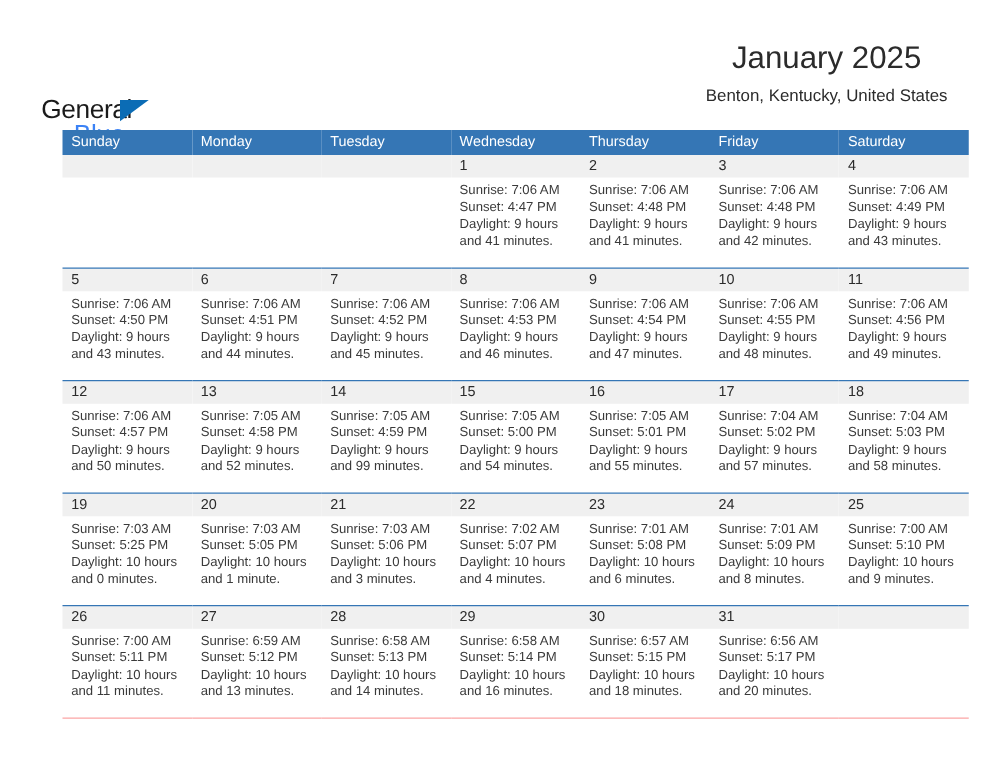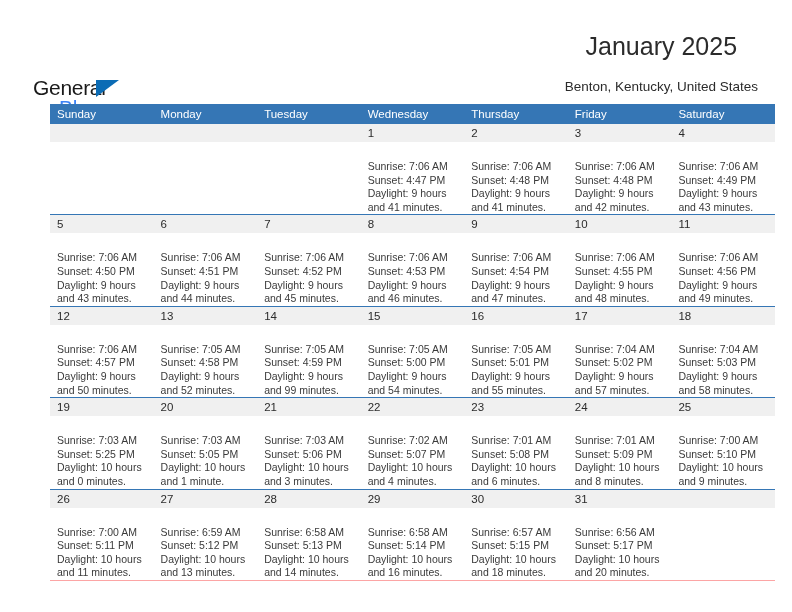--- a/index.html
+++ b/index.html
@@ -61,21 +61,21 @@
   .cal-title {
     font-size: 25px;
     color: #2b2b2b;
     line-height: 32px;
     white-space: nowrap;
   }
   .cal-subtitle {
     font-size: 13.5px;
     color: #2b2b2b;
     line-height: 20px;
-    margin-top: 15px;
+    margin-top: 5px;
     white-space: nowrap;
   }
 
   
   .calendar {
     position: absolute;
     left: 50px; top: 104px;
     width: 725px;
   }
   table.cal-table {
@@ -107,21 +107,20 @@
   .daynum-band {
     background: #f0f0f0;
     height: 18px;
     padding: 1px 0 0 7px;
     font-size: 11.5px;
     color: #2b2b2b;
     line-height: 16px;
   }
   .cell-body {
     padding: 4px 6px 0 7px;
-    margin-top: 14px;
   }
   .cell-body .line {
     font-size: 10.5px;
     color: #3a3a3a;
     line-height: 13.6px;
     white-space: nowrap;
   }
   td.empty .daynum-band { color: transparent; }
 </style>
 </head>

